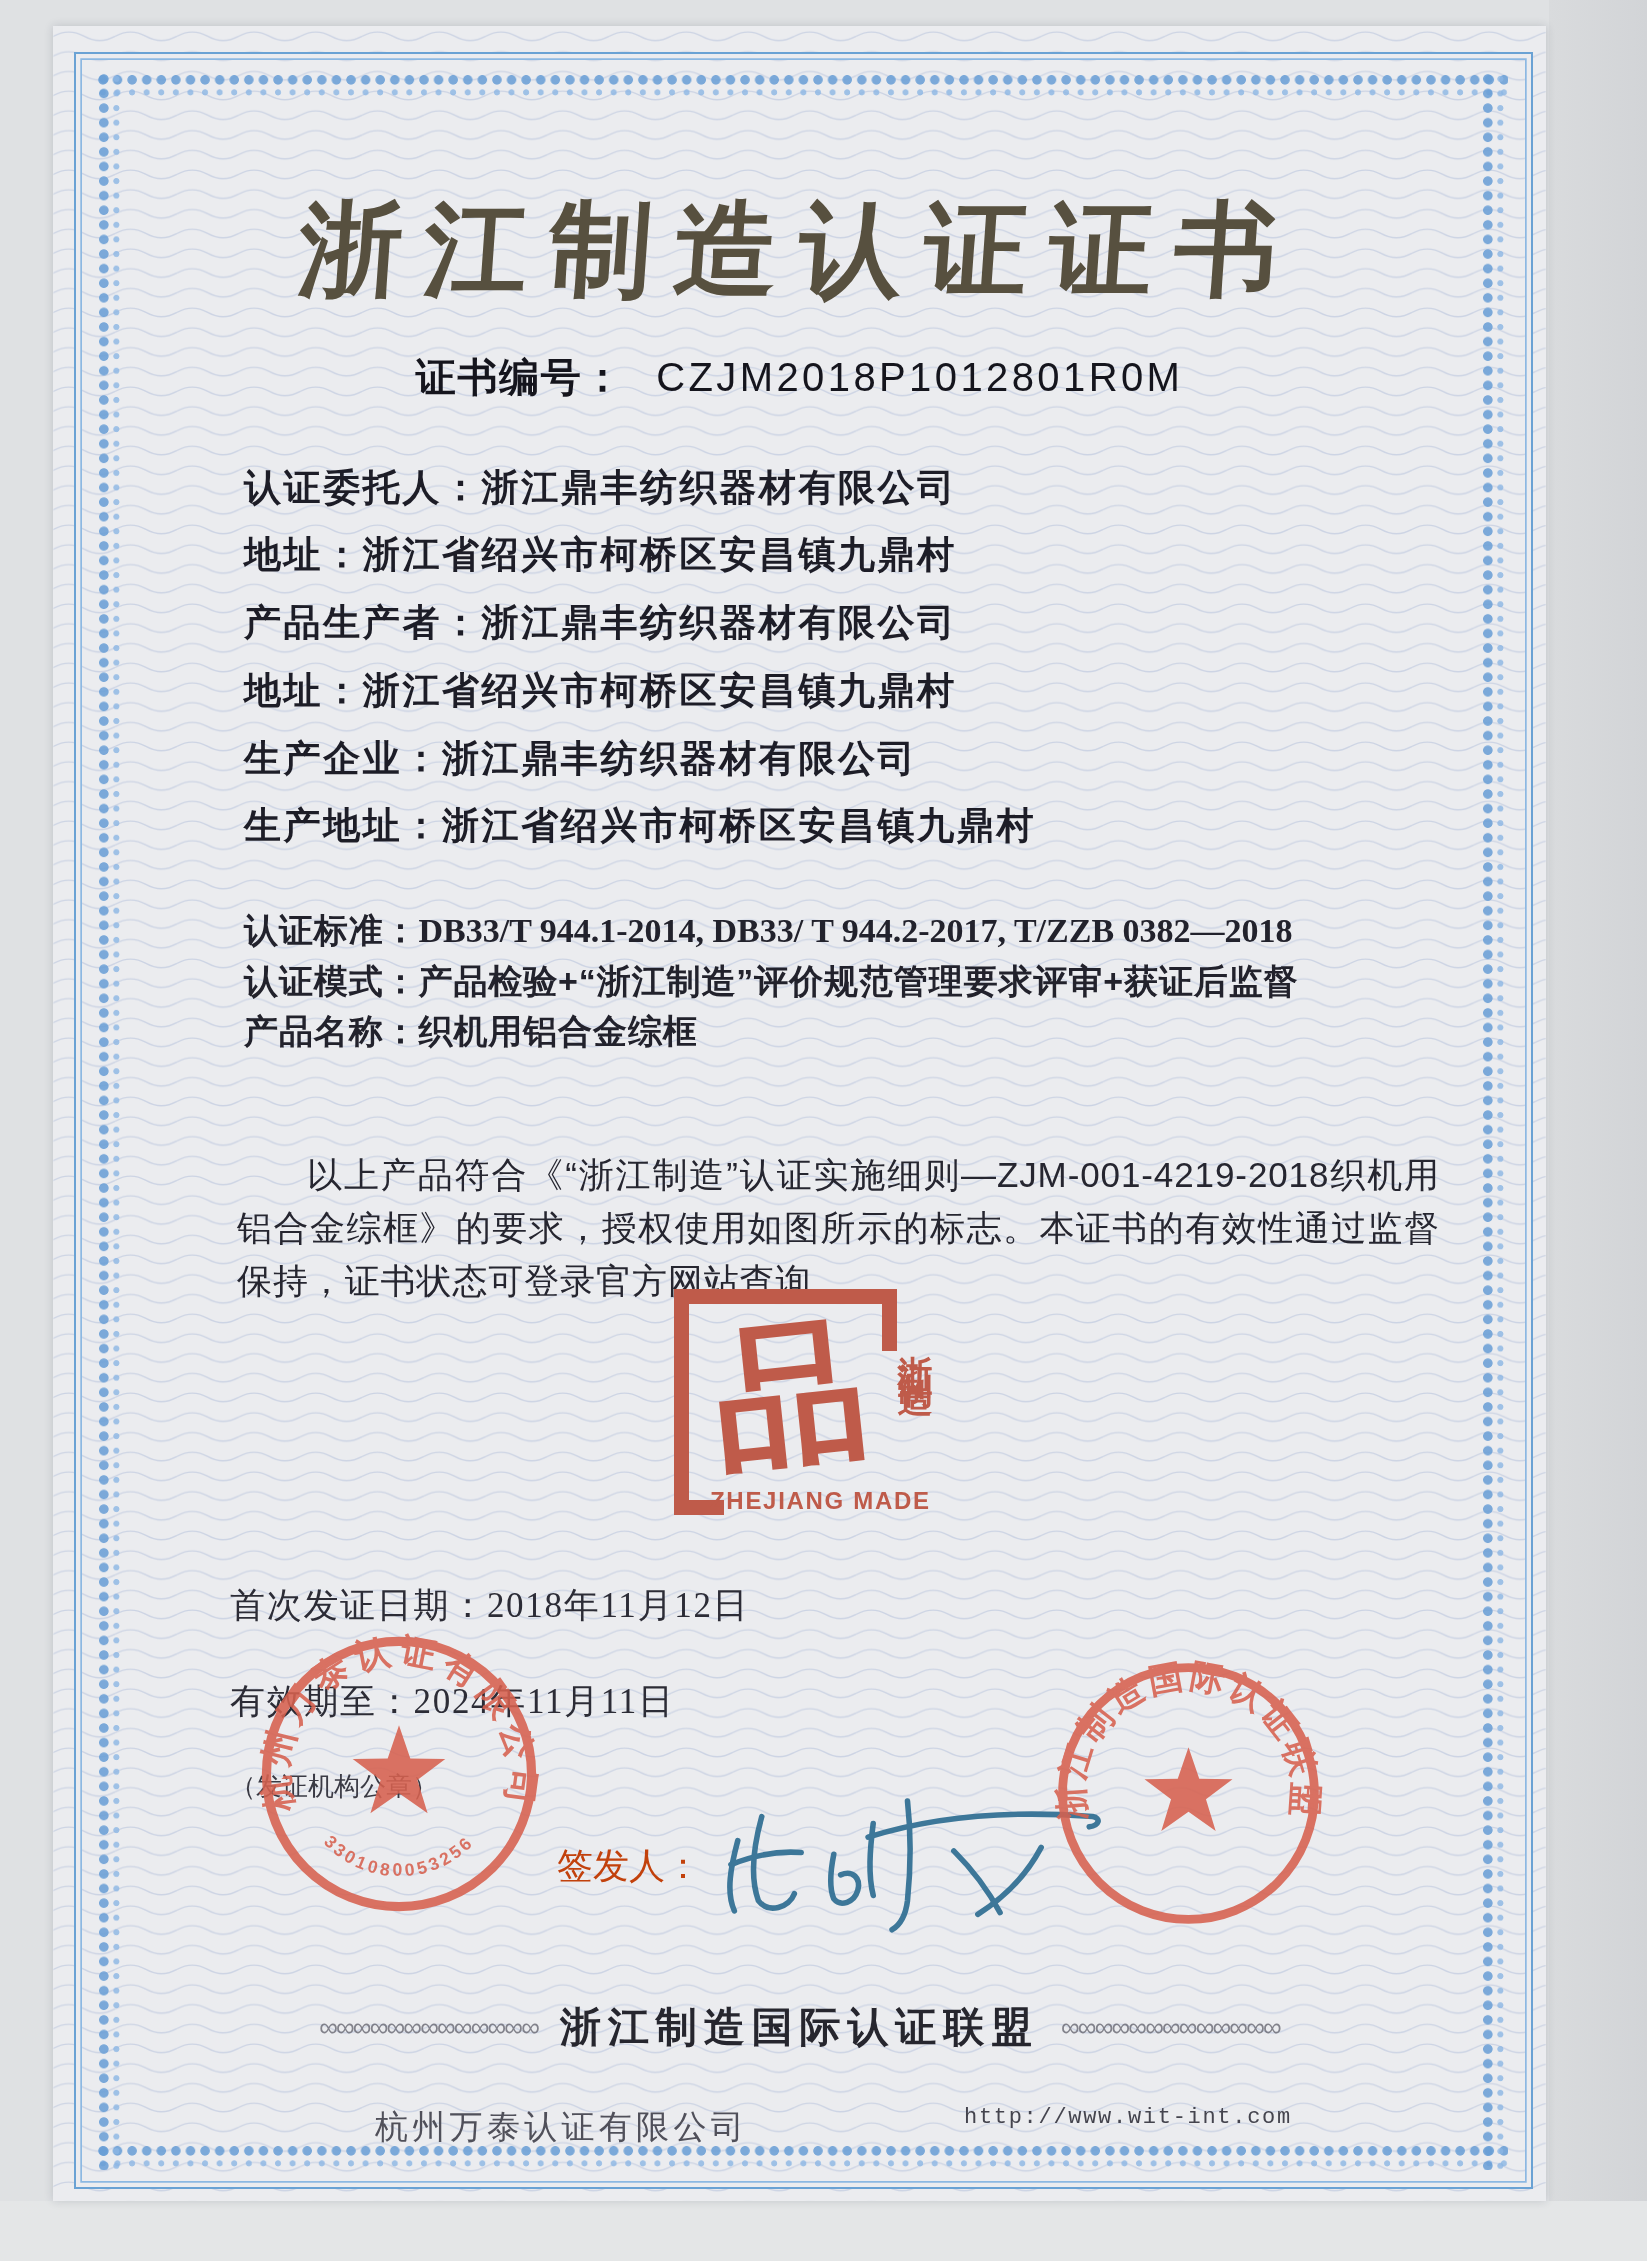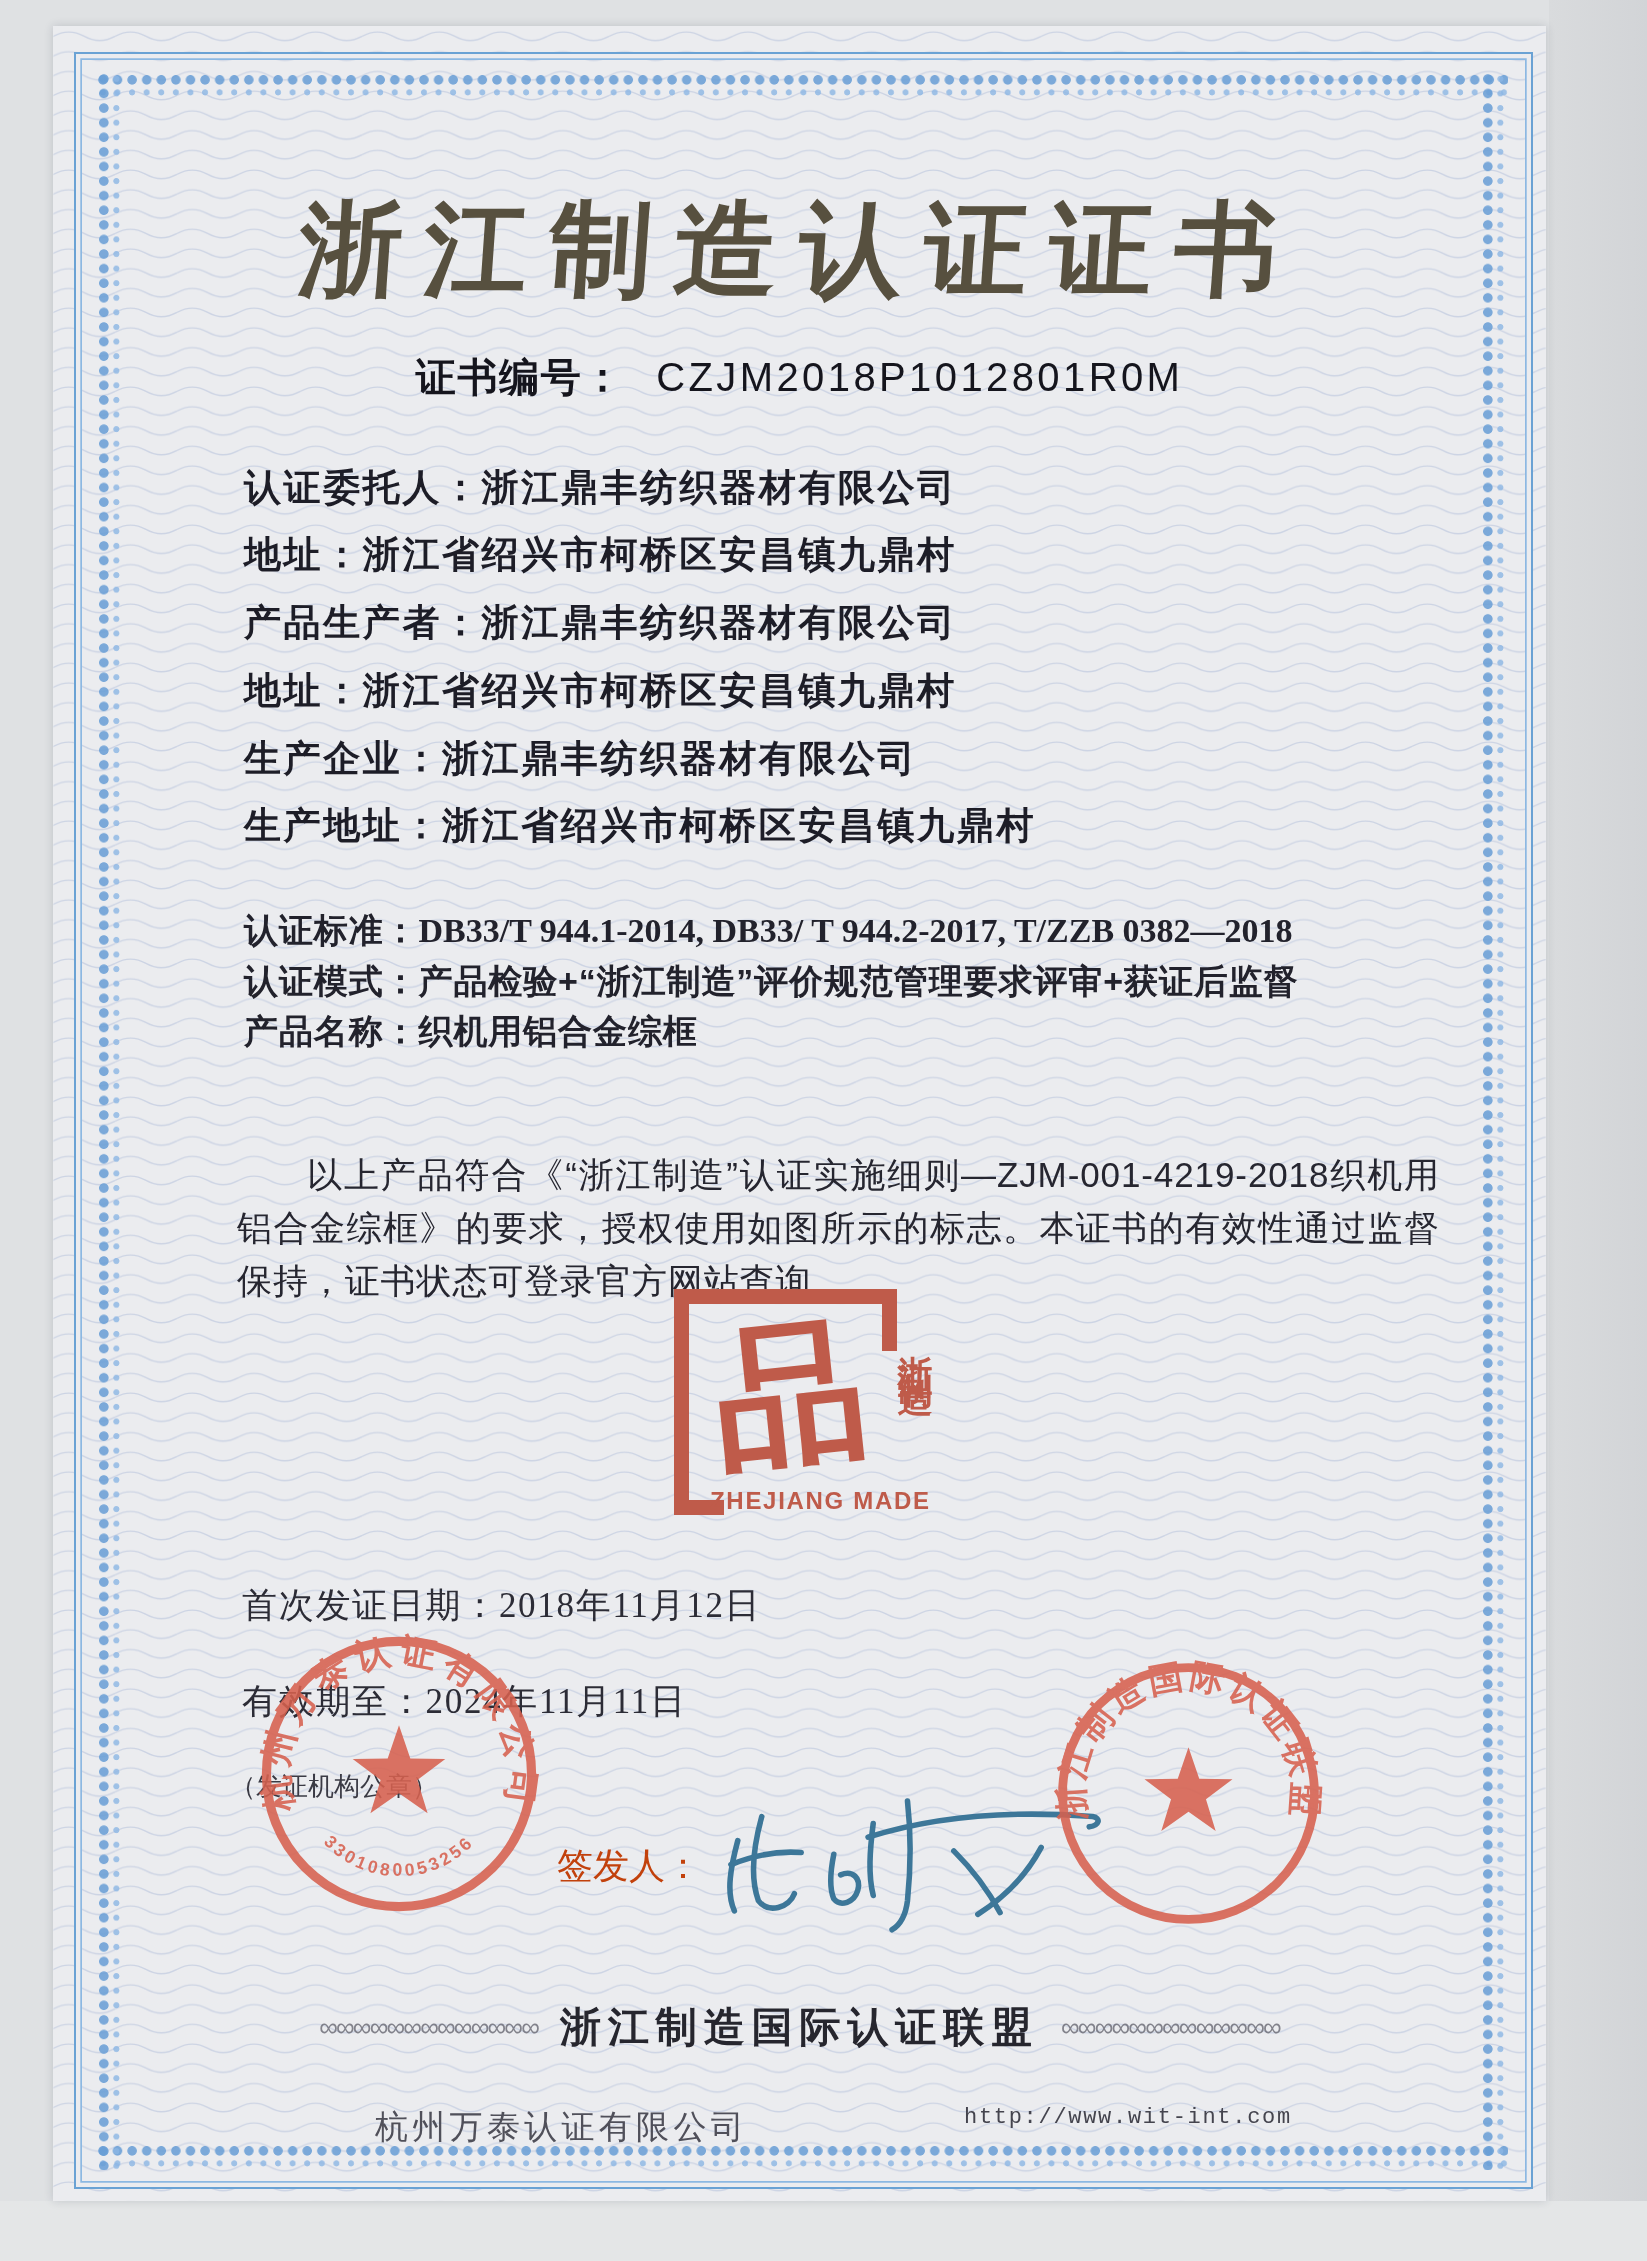--- a/index.html
+++ b/index.html
@@ -63,21 +63,21 @@
   .logo .bar.bottomstub{left:0;top:211px;width:50px;height:15.4px;}
   .logo .pin{position:absolute;left:24px;top:15.4px;width:184px;height:184px;
     font-family:"Liberation Serif", serif;font-weight:700;font-size:153px;line-height:184px;
     text-align:center;color:#bf5b4a;transform:rotate(-6deg);}
   .logo .vtext{position:absolute;left:217px;top:38px;writing-mode:vertical-rl;
     font-size:35px;font-weight:700;letter-spacing:8.6px;color:#bf5b4a;}
   .logo .latin{position:absolute;left:36px;top:198px;width:189px;font-size:24px;
     font-weight:700;letter-spacing:1.7px;color:#bf5b4a;white-space:nowrap;}
 
   .dateline{left:177px;font-family:"Liberation Serif", serif;font-size:35px;
-    color:#2c2c36;letter-spacing:1.7px;margin-left:12px;}
+    color:#2c2c36;letter-spacing:1.7px;}
   .sealnote{left:177px;font-family:"Liberation Serif", serif;font-size:26px;color:#3a3a44;}
   .signer{left:504px;top:1816px;font-family:"Liberation Serif", serif;font-size:36px;color:#c2410c;}
 
   .stamp{position:absolute;z-index:5;opacity:.88;}
   .sigsvg{position:absolute;left:652px;top:1746px;z-index:4;}
 
   .bannerrow{position:absolute;left:0;top:1973px;width:1493px;height:57px;z-index:2;
     display:flex;justify-content:center;align-items:center;gap:22px;}
   .banner-text{font-size:41px;font-weight:700;color:#26262e;letter-spacing:6.9px;white-space:nowrap;}
   .flourish{font-size:26px;color:#70707a;letter-spacing:-1.7px;opacity:.85;white-space:nowrap;}

